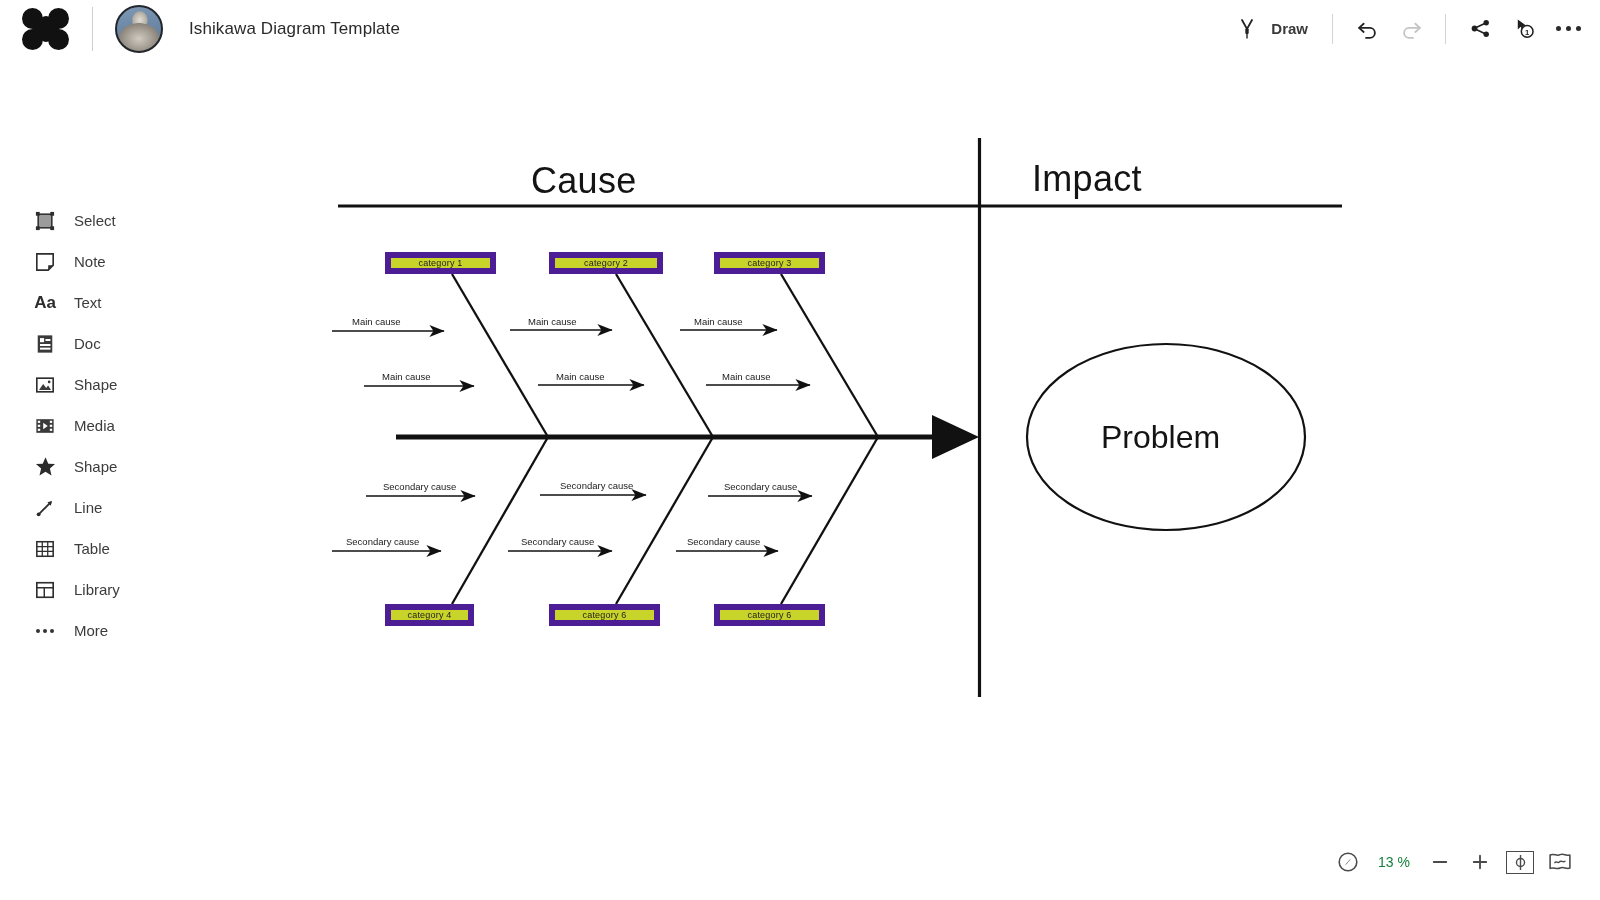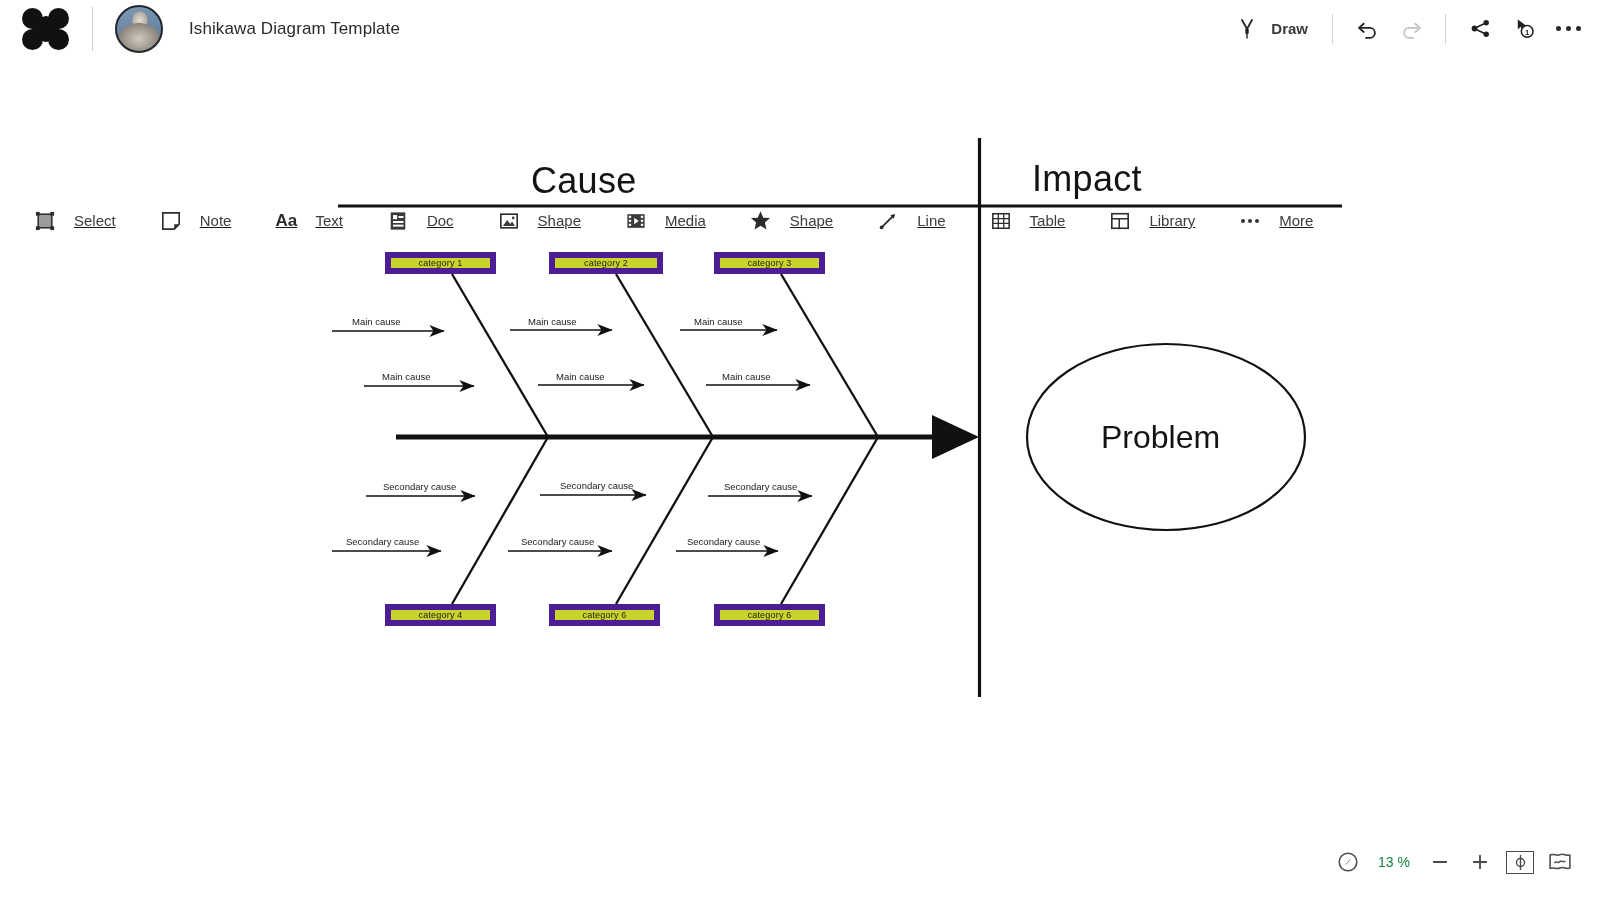--- a/index.html
+++ b/index.html
@@ -91,24 +91,23 @@
     background: #d4d4d4;
     margin: 0 12px;
   }
   .dots { display: flex; gap: 5px; align-items: center; }
   .dots b { width: 5px; height: 5px; border-radius: 50%; background: #2a2a2a; display: block; }
 
   
   .rail {
     position: absolute; left: 0; top: 200px;
     width: 170px;
-    display: flex; flex-direction: row;
-    gap: 10px;
+    display: flex; flex-direction: column;
+    gap: 0px;
     z-index: 25;
-    text-decoration: underline;
   }
   .rail-item {
     height: 41px;
     display: flex; align-items: center;
     padding-left: 34px;
     gap: 18px;
   }
   .rail-ico {
     width: 22px; height: 22px;
     display: flex; align-items: center; justify-content: center;
@@ -431,21 +430,21 @@
 
   <div class="hdr" style="left:531px; top:160px;">Cause</div>
   <div class="hdr" style="left:1032px; top:158px;">Impact</div>
 
   <div class="problem-label" style="left:1101px; top:419px;">Problem</div>
 
   <div class="catbox" style="left:385px; top:252px; width:111px; background:#c9d42a;">category 1</div>
   <div class="catbox" style="left:549px; top:252px; width:114px; background:#c9d42a;">category 2</div>
   <div class="catbox" style="left:714px; top:252px; width:111px; background:#c9d42a;">category  3</div>
 
-  <div class="catbox" style="left:385px; top:604px; width:111px; background:#c9d42a;">category 4</div>
+  <div class="catbox" style="left:385px; top:604px; width:89px; background:#c9d42a;">category 4</div>
   <div class="catbox" style="left:549px; top:604px; width:111px; background:#c9d42a;">category 6</div>
   <div class="catbox" style="left:714px; top:604px; width:111px; background:#c9d42a;">category 6</div>
 
   <div class="cause-lbl" style="left:352px; top:316px;">Main cause</div>
   <div class="cause-lbl" style="left:528px; top:316px;">Main cause</div>
   <div class="cause-lbl" style="left:694px; top:316px;">Main cause</div>
   <div class="cause-lbl" style="left:382px; top:371px;">Main cause</div>
   <div class="cause-lbl" style="left:556px; top:371px;">Main cause</div>
   <div class="cause-lbl" style="left:722px; top:371px;">Main cause</div>
 

